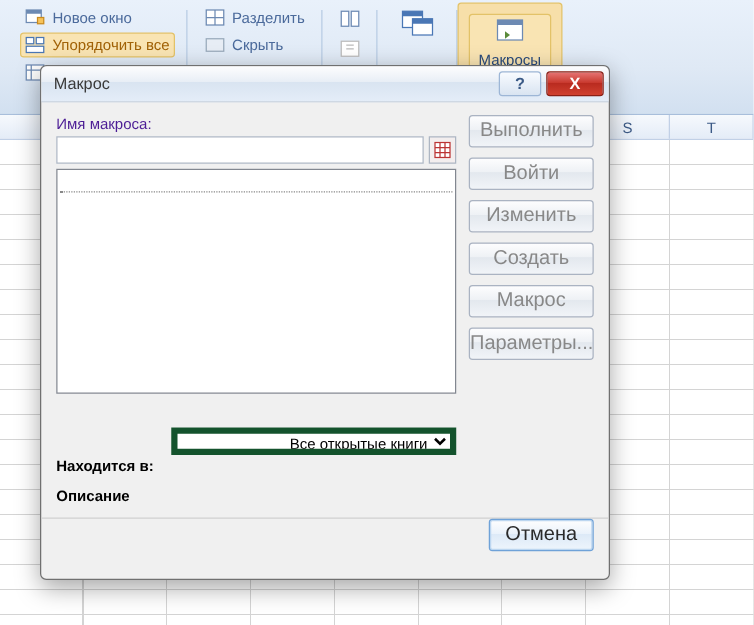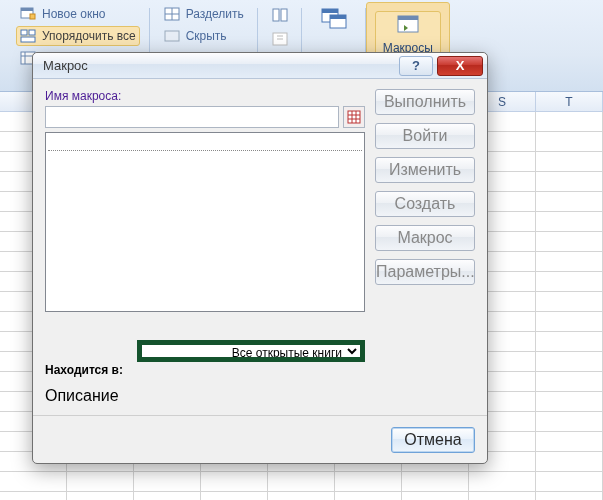--- a/index.html
+++ b/index.html
@@ -10,21 +10,21 @@
     height: 92px;
     background: linear-gradient(#e9f1fb, #dfe9f5 60%, #d2e0f0);
     border-bottom: 1px solid #a8bedb;
     display: flex;
     padding: 4px 6px 0 6px;
     color: #4b6a9b;
   }
   .ribbon .group { display: flex; flex-direction: column; gap: 2px; padding: 0 10px; position: relative; }
   .ribbon .sep::after { content:""; position:absolute; right:0; top:4px; bottom:16px; width:1px; background:#b8cbe4; }
   .ribbon .item { display:flex; align-items:center; gap:6px; padding:2px 4px; border-radius:3px; white-space:nowrap; }
-  .ribbon .item.sel { background:#f9e4b3; border:1px solid #e3c268; padding:1px 3px; color:#404040; }
+  .ribbon .item.sel { background:#f9e4b3; border:1px solid #e3c268; padding:1px 3px; color:#a16207; }
   .ribbon .big { display:flex; flex-direction:column; align-items:center; justify-content:flex-start; padding:2px 8px; gap:4px; }
   .ribbon .big.sel { background:#f9e4b3; border:1px solid #e3c268; border-radius:3px; padding:1px 7px; color:#2a4a7a; }
   .ribbon .group-label { position:absolute; bottom:0; left:0; right:0; text-align:center; font-size:11px; color:#4b6a9b; }
   .ribbon .group.selgroup { background:#f7dfa9; border:1px solid #e3c268; border-radius:3px; margin-top:-2px; padding-top:2px; }
   .ic { width:16px; height:16px; display:inline-block; }
   .ic-big { width:28px; height:24px; }
 
   
   .sheet { position:absolute; top:92px; left:0; right:0; bottom:0; background:#fff; }
   .colhdr { display:flex; height:20px; background:linear-gradient(#f6f9fd,#e4ecf7); border-bottom:1px solid #c1d0e6; }
@@ -55,33 +55,33 @@
   .right { width:100px; display:flex; flex-direction:column; gap:8px; }
   label.fld { font-size:12px; color:#4c1d95; margin-bottom:3px; }
   .name-row { display:flex; gap:4px; }
   .name-row input { flex:1; height:22px; border:1px solid #adb6c3; padding:0 4px; font-size:12px; }
   .grid-btn { width:22px; height:22px; border:1px solid #adb6c3; background:#f3eeee; display:flex; align-items:center; justify-content:center; }
   .listbox { margin-top:4px; height:180px; border:1px solid #828790; background:#fff; }
   .listbox .hdr-strip { height:16px; border-bottom:1px dotted #888; margin:2px 2px 0 2px; }
   .loc-row { display:flex; align-items:center; gap:6px; margin-top:12px; }
   .loc-row .lbl { font-size:12px; font-weight:bold; min-width:86px;margin-top:39px; }
   .loc-row select { flex:1; height:22px; border:5px solid #14532d; background:#fff; font-size:12px; padding:0 2px;text-align:right; }
-  .desc { font-size:16px; font-weight:normal; margin-top:10px; }
+  .desc { font-size:12px; font-weight:bold; margin-top:10px; }
   .dlg-btn {
     height:26px; border:1px solid #aab3c2; border-radius:3px;
     background:linear-gradient(#fdfdfe,#eef1f5 45%,#e3e8ee 46%,#f1f4f8);
     font-size:16px; color:#888; cursor:default;
   }
   .dlg-btn.primary {
     color:#2a2a2a;
     background:linear-gradient(#fefefe,#eaf2fb 45%,#dce9f7 46%,#eef5fc);
     border:1px solid #6fa2d8;
     box-shadow:0 0 0 1px #bcd6f0 inset;
   }
-  .footer { height:52px; border-top:1px solid #cfcfcf; display:flex; justify-content:flex-end; align-items:flex-end; padding:10px 12px; }
+  .footer { height:52px; border-top:1px solid #cfcfcf; display:flex; justify-content:flex-end; align-items:flex-start; padding:0 12px; }
   .footer .dlg-btn { width:84px; }
 </style>
 </head>
 <body>
 
 <div class="ribbon">
   <div class="group sep">
     <div class="item">
       <svg class="ic" viewBox="0 0 16 16">
           <rect x="1" y="2" width="12" height="10" fill="#fff" stroke="#6d8ab3"></rect>

